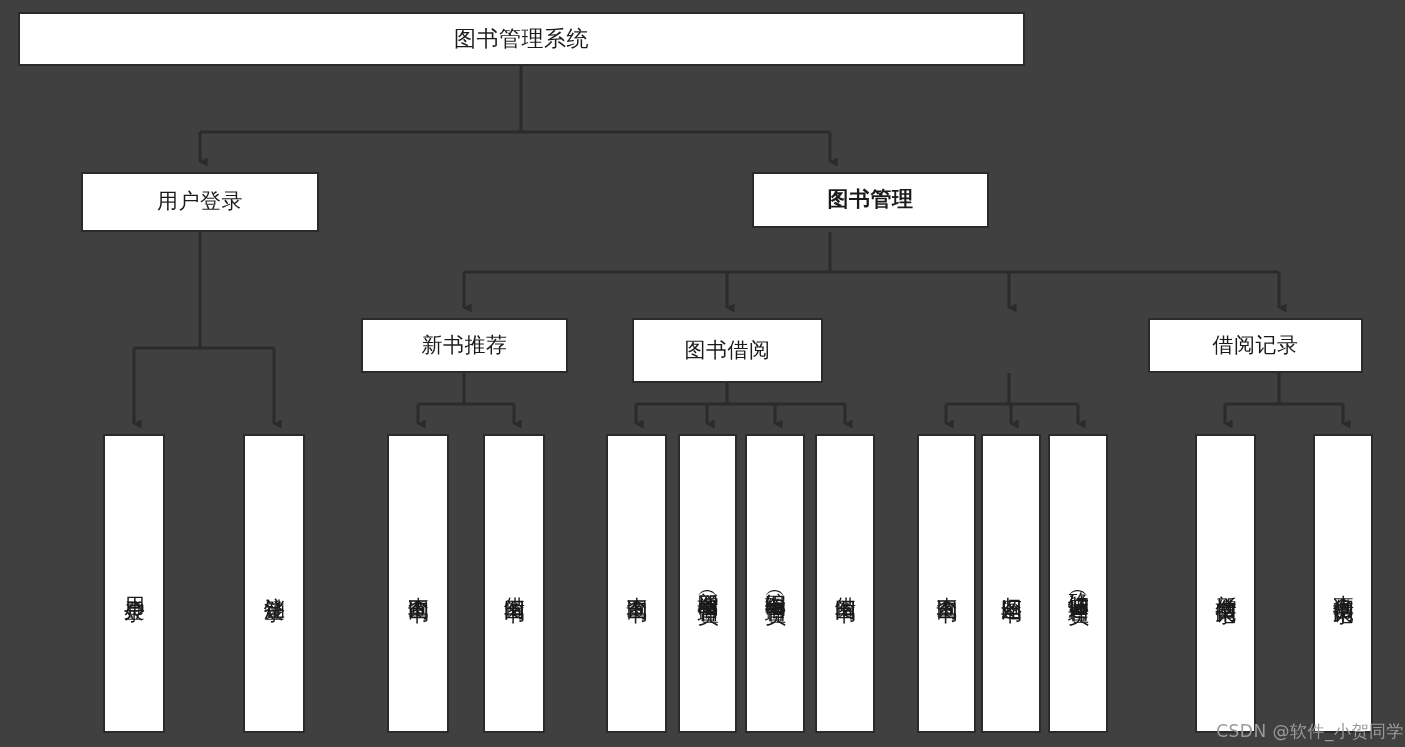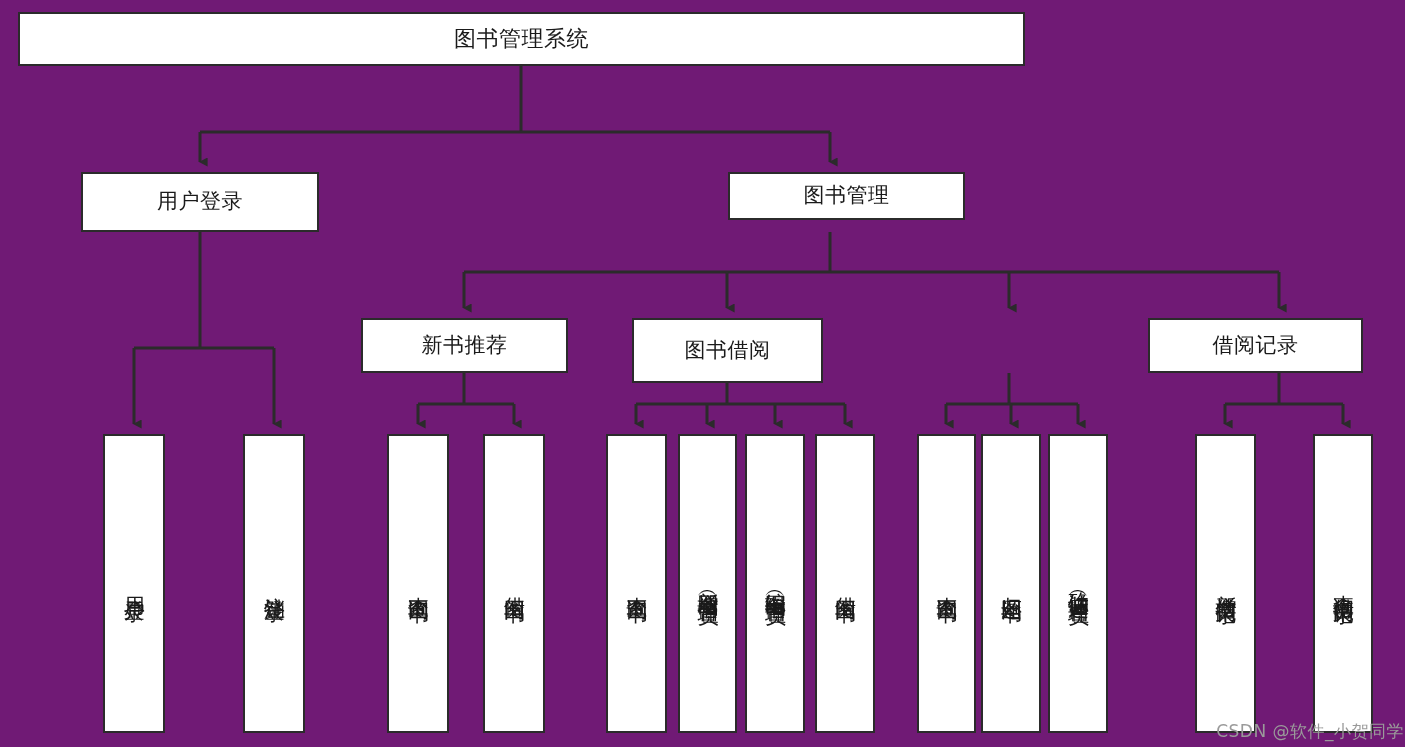--- a/index.html
+++ b/index.html
@@ -8,21 +8,21 @@
     padding: 0;
     background: #ffffff;
   }
   body {
     font-family: "DejaVu Sans", "Liberation Sans", sans-serif;
   }
   #diagram-root {
     position: relative;
     width: 1405px;
     height: 747px;
-    background: #701a75;
+    background: #404040;
     overflow: hidden;
   }
   #edge-layer {
     position: absolute;
     left: 0;
     top: 0;
     width: 1405px;
     height: 747px;
     pointer-events: none;
   }
@@ -142,21 +142,21 @@
   </svg>
 
   <div class="node horiz root" style="left:18px; top:12px; width:1007px; height:54px;">
     <span class="node-label">图书管理系统</span>
   </div>
 
   <div class="node horiz" style="left:81px; top:172px; width:238px; height:60px;">
     <span class="node-label">用户登录</span>
   </div>
 
-  <div class="node horiz" style="left:728px; top:172px; width:237px; height:48px;">
+  <div class="node horiz" style="left:752px; top:172px; width:237px; height:56px;font-weight:bold;">
     <span class="node-label">图书管理</span>
   </div>
 
   <div class="node horiz" style="left:361px; top:318px; width:207px; height:55px;">
     <span class="node-label">新书推荐</span>
   </div>
 
   <div class="node horiz" style="left:632px; top:318px; width:191px; height:65px;">
     <span class="node-label">图书借阅</span>
   </div>

